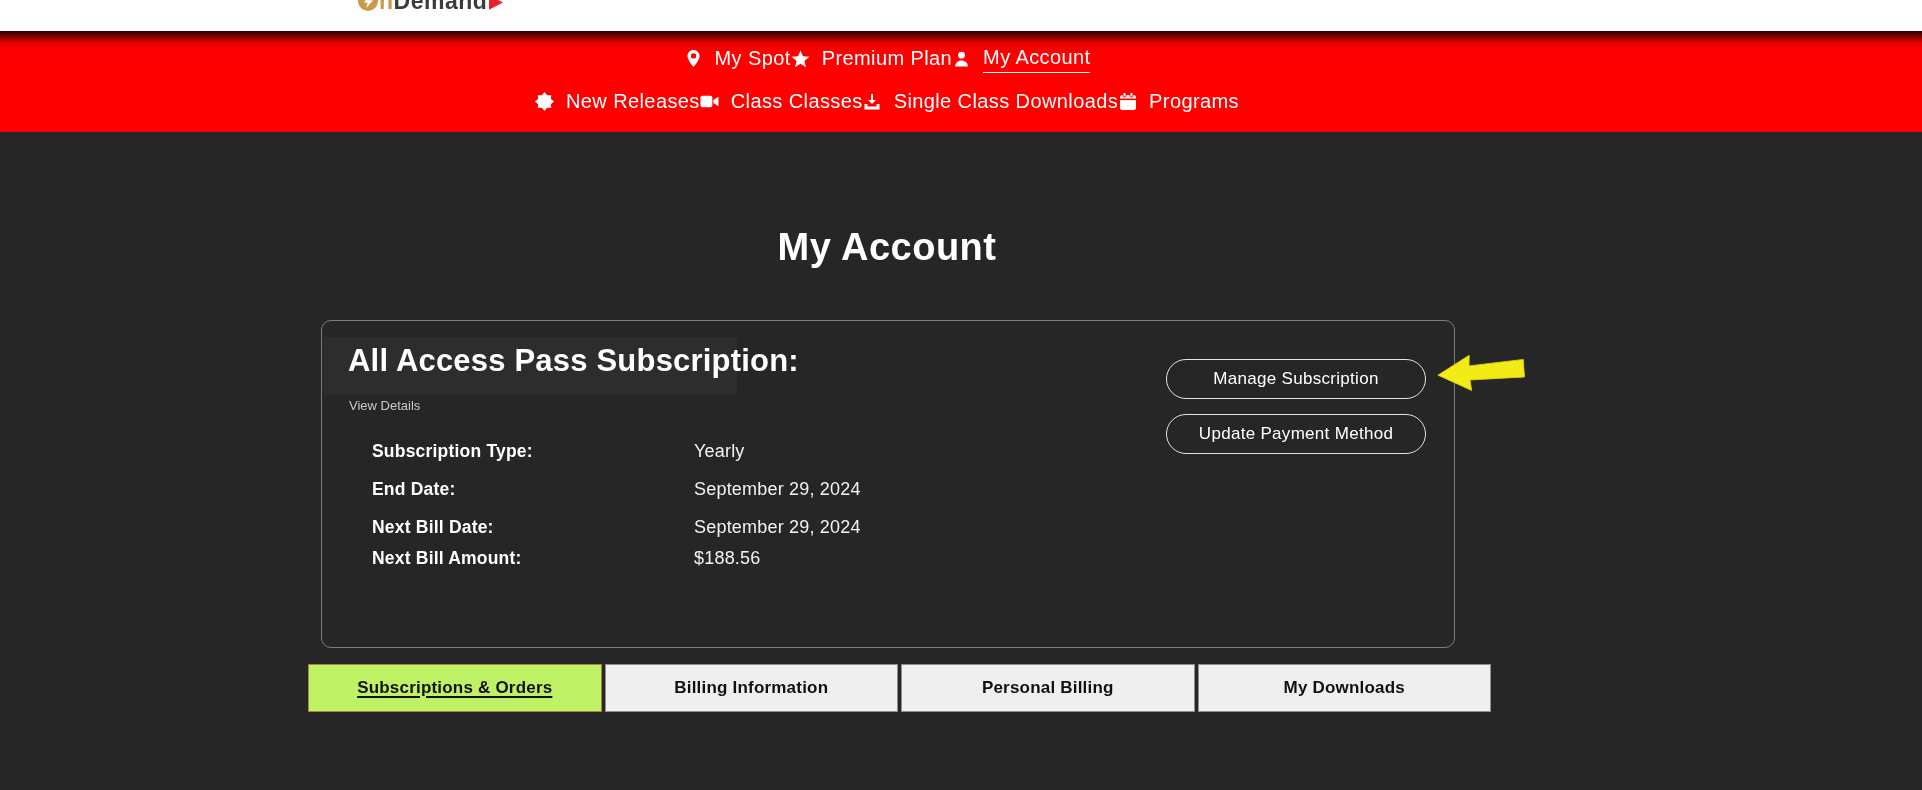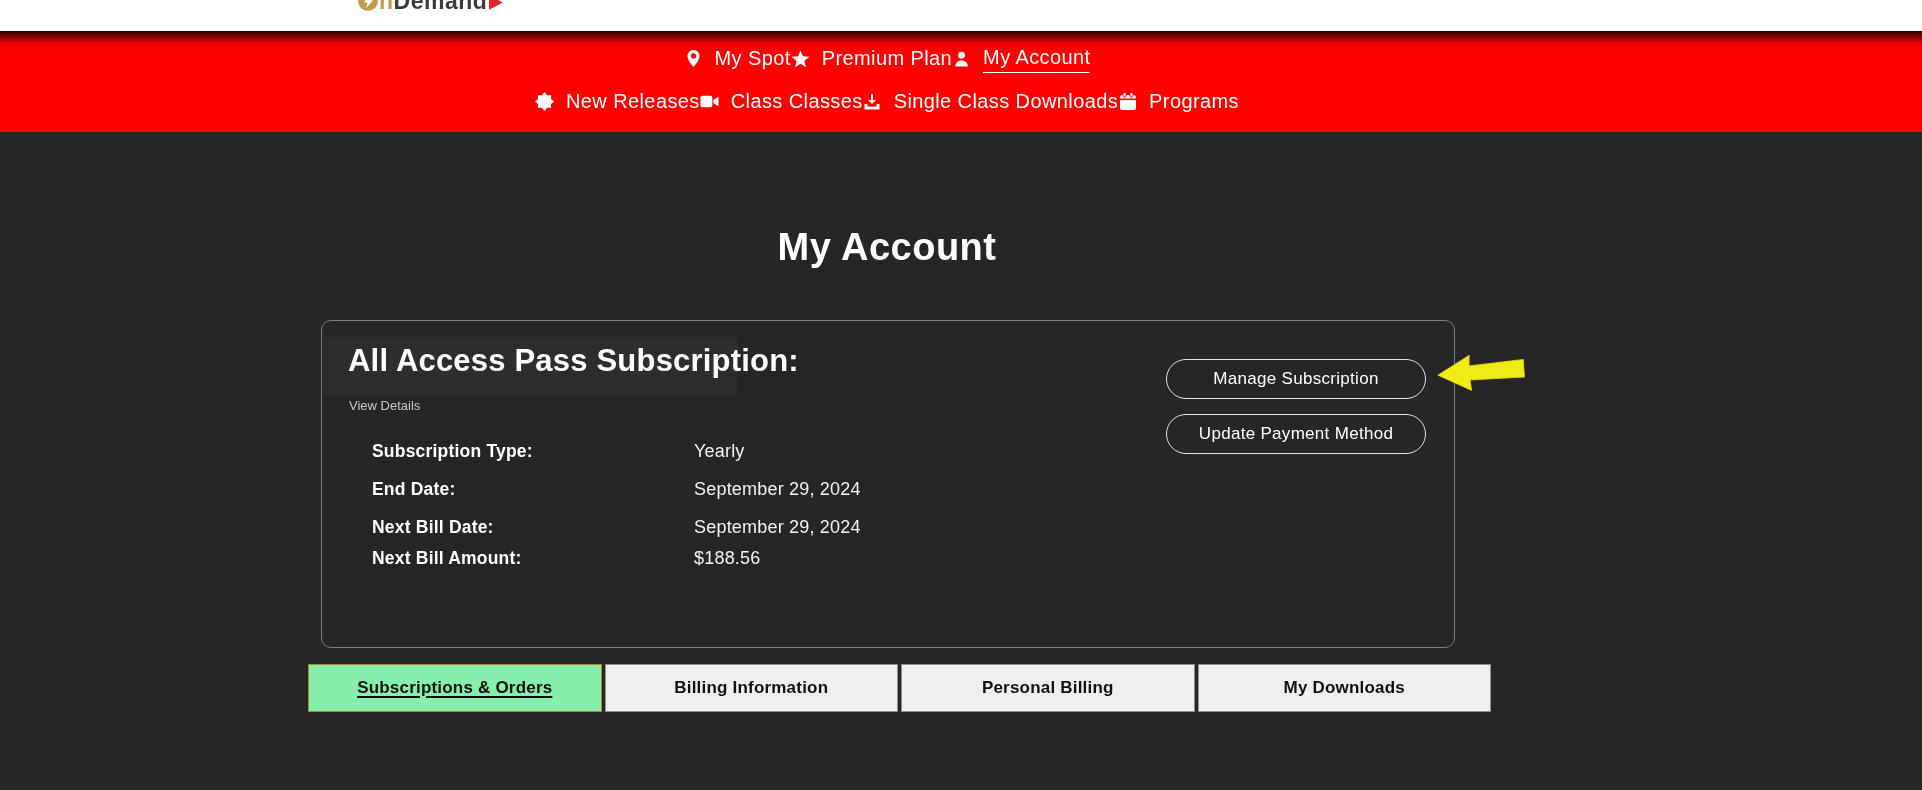--- a/index.html
+++ b/index.html
@@ -69,21 +69,21 @@
   
   .arrow-annot { position:absolute; left:1437px; top:218px; width:88px;
           height:46px; transform:rotate(-4deg); z-index:4; pointer-events:none; }
 
   
   .tabs { position:absolute; left:308px; top:532px; width:1183px; height:48px;
           display:flex; gap:3px; }
   .tab { flex:1 1 0; display:flex; align-items:center; justify-content:center;
          background:#efefef; border:1px solid #8f8f8f; color:#111111;
          font-size:17px; font-weight:700; cursor:pointer; letter-spacing:.2px; }
-  .tab.active { background:#86efac; border-color:#a98538; }
+  .tab.active { background:#bef264; border-color:#a98538; }
   .tab.active .tab-label { text-decoration:underline;
          text-decoration-thickness:2px; text-underline-offset:3px; }
 </style>
 </head>
 <body>
 
 <div class="topbar">
   <div class="logo">
     <span class="bolt-badge">
       <svg width="11" height="13" viewBox="0 0 11 13">

